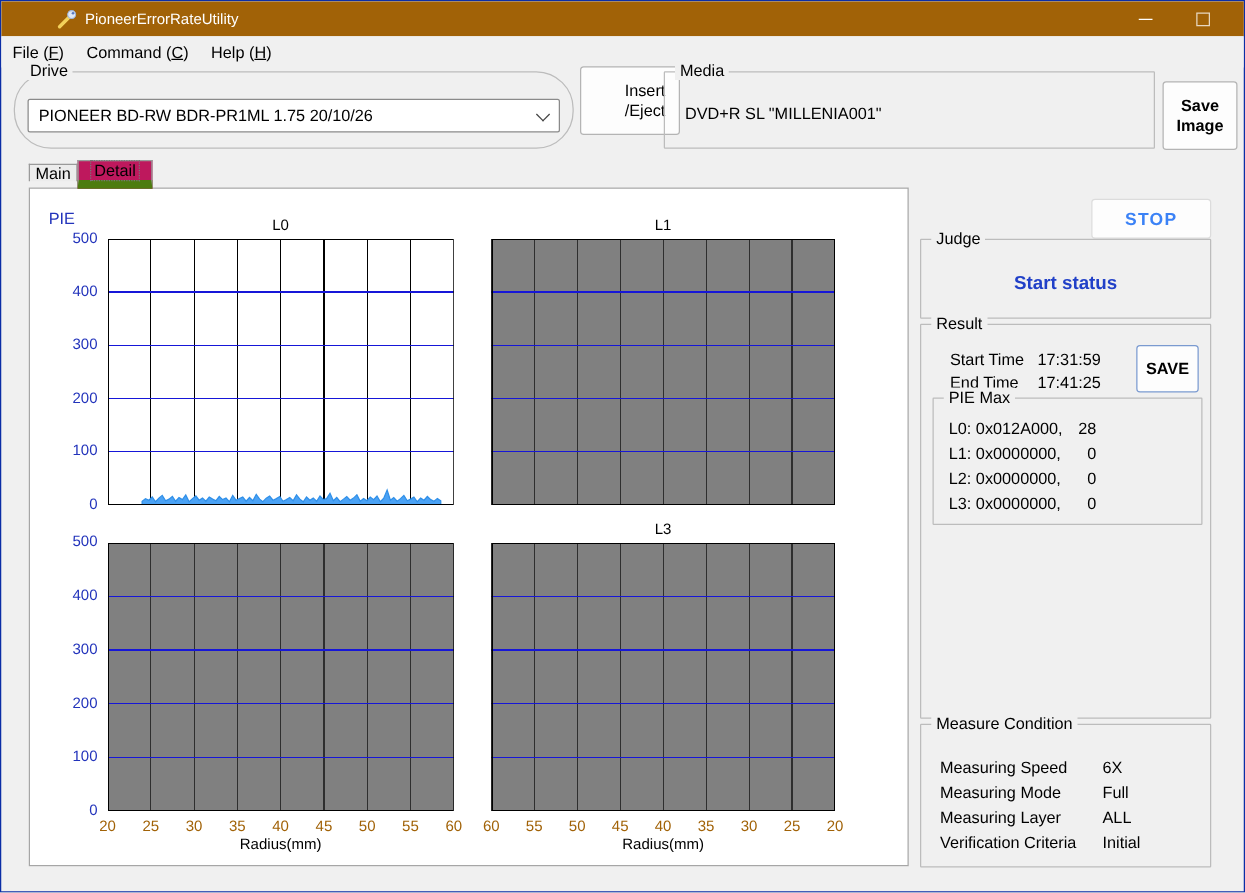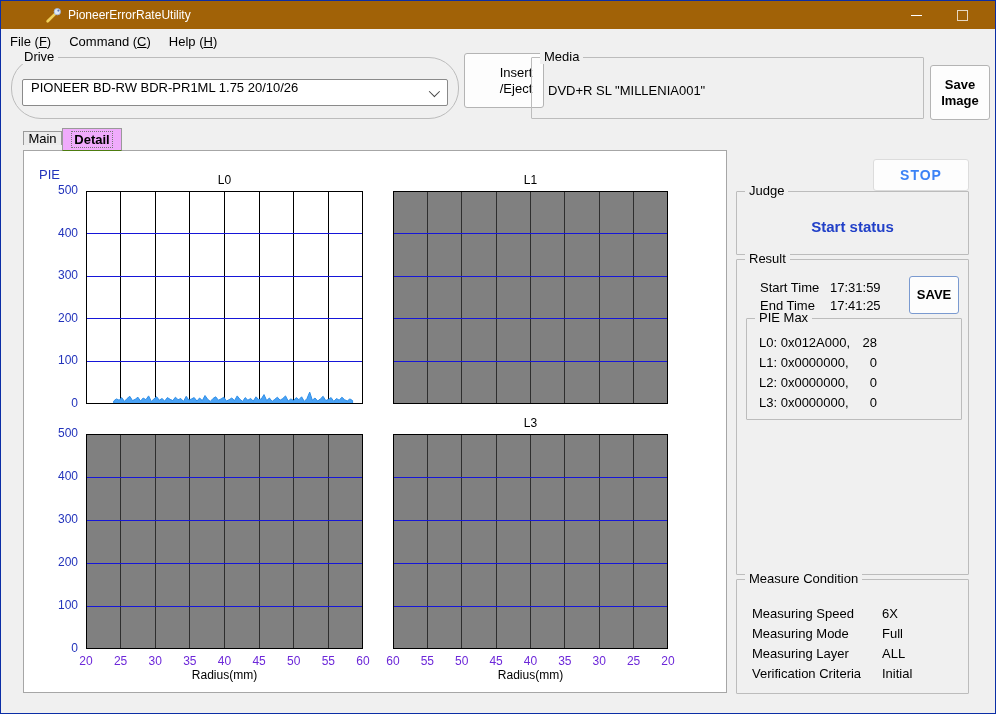--- a/index.html
+++ b/index.html
@@ -29,33 +29,33 @@
   .groupbox{position:absolute;border:1px solid #bcbcbc;border-radius:1px;}
   .legend{position:absolute;top:-9px;left:8px;background:#f0f0f0;padding:0 4px;line-height:15px;}
   
   .btn{position:absolute;background:#fdfdfd;border:1px solid #b4b4b4;border-radius:3px;
        display:flex;flex-direction:column;align-items:center;justify-content:center;
        text-align:center;line-height:16px;cursor:pointer;}
   .btn.bold{font-weight:bold;}
   .btn-stop{color:#3b82f6;border-color:#dcdcdc;font-weight:bold;letter-spacing:1px;font-size:14px;}
   .btn-save{font-weight:bold;border-color:#7a9ad0;}
   .combo{position:absolute;background:#fff;border:1px solid #8a8a8a;border-radius:2px;
-         display:flex;padding:0 8px;box-sizing:border-box;cursor:pointer;}
+         display:flex;align-items:center;padding:0 8px;box-sizing:border-box;cursor:pointer;}
   .combo-arrow{position:absolute;right:10px;top:9px;width:7px;height:7px;
          border-right:1.6px solid #444;border-bottom:1.6px solid #444;transform:rotate(45deg) translateY(-2px);}
   
   .tab{position:absolute;border:1px solid #9a9a9a;box-sizing:border-box;
        display:flex;align-items:center;justify-content:center;cursor:pointer;}
   .tab-inactive{background:#ececec;border-bottom:none;}
-  .tab-active{background:#f0abfc;border-bottom:1px solid #4d7c0f;z-index:3;font-weight:bold;}
+  .tab-active{background:#be185d;border-bottom:7px solid #4d7c0f;z-index:3;}
   .tab-active .tab-label{outline:1px dotted #777;padding:0 2px;}
   .tabpanel{position:absolute;background:#fff;border:1px solid #a6a6a6;box-sizing:border-box;z-index:1;}
   
   .ytick{color:#2233bb;font-size:12px;}
-  .xtick{color:#6d28d9;font-size:12px;}
+  .xtick{color:#a16207;font-size:12px;}
   .chart-title{color:#000;font-size:12px;}
   .xaxis-label{color:#000;font-size:12px;}
   .pie-label{color:#2233bb;font-size:13px;}
   
   .judge-status{font-weight:bold;font-size:15px;color:#2140c8;text-align:center;}
   .kv{position:absolute;white-space:nowrap;}
 </style>
 </head>
 <body>
 

